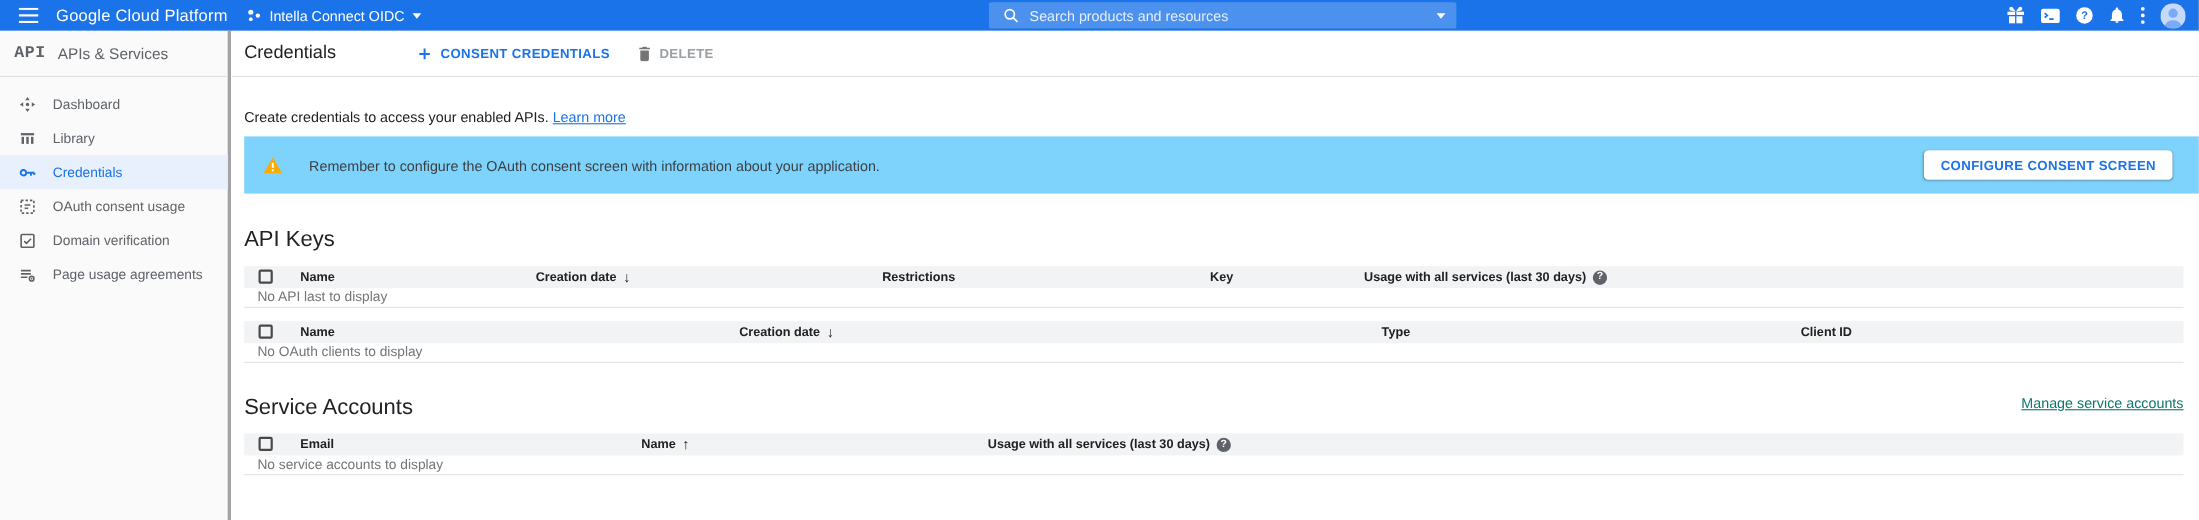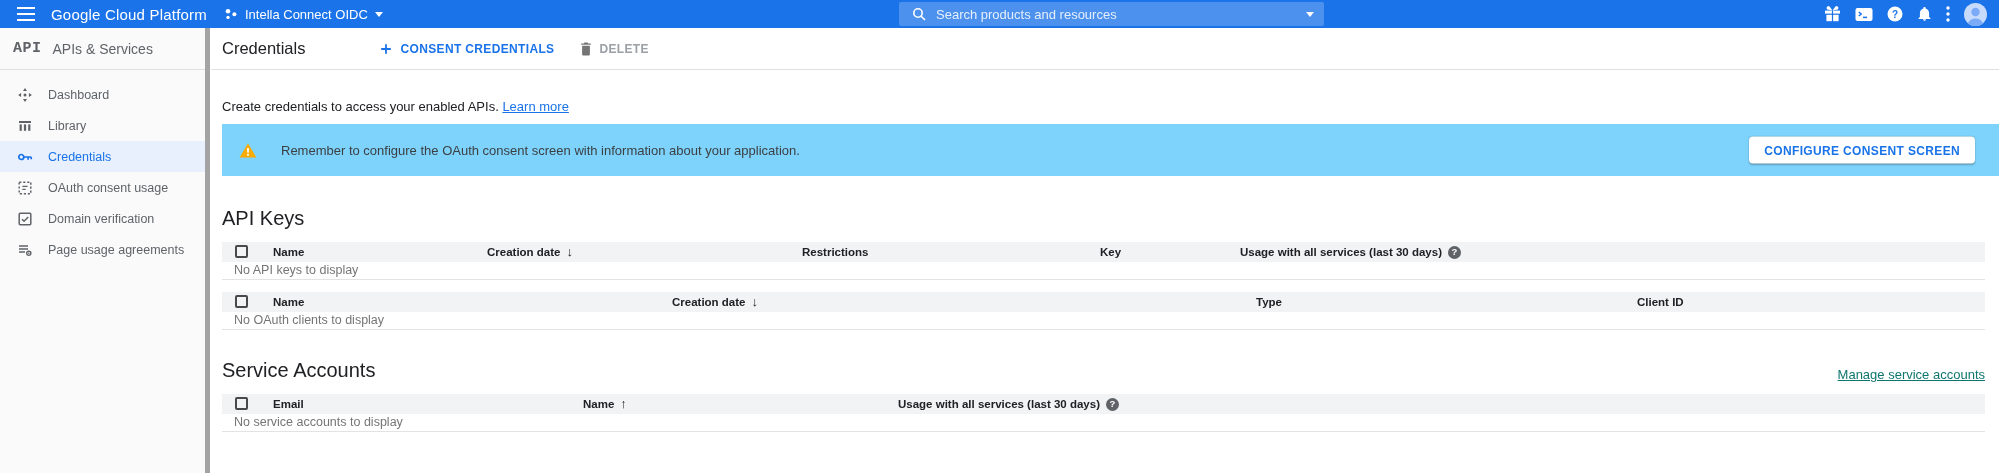--- a/index.html
+++ b/index.html
@@ -25,21 +25,21 @@
   .searchbar input{
     flex:1; background:transparent; border:none; outline:none;
     color:#fff; font-size:13px; margin-left:10px; font-family:inherit;
   }
   .searchbar input::placeholder{ color:rgba(255,255,255,.85); }
   .hdr-right{ position:absolute; right:12px; top:0; height:28px; display:flex; align-items:center; gap:14px;}
   .hicon{ display:flex; align-items:center; justify-content:center; cursor:pointer; background:none;border:none;}
   
   .sidebar{
     position:absolute; left:0; top:28px; width:210px; bottom:0;
-    background:#fafafa; border-right:5px solid #a3a3a3;
+    background:#fafafa; border-right:3px solid #a3a3a3;
   }
   .sidebar-head{ height:42px; border-bottom:1px solid #e0e0e0; display:flex; align-items:center; padding-left:13px;}
   .api-logo{ font-family:"Liberation Mono","DejaVu Sans Mono",monospace; font-weight:700; font-size:15px; color:#5f6368; letter-spacing:.5px;}
   .sidebar-title{ margin-left:11px; font-size:14px; color:#5f6368;}
   .side-list{ padding-top:9px;}
   .side-item{ height:31px; display:flex; align-items:center; padding-left:17px; cursor:pointer; color:#5f6368; font-size:12.5px;}
   .side-item .sicon{ width:16px; height:16px; display:flex; align-items:center; justify-content:center;}
   .side-item span.lbl{ margin-left:15px;}
   .side-item.selected{ background:#e8f0fe; color:#1a73e8; font-weight:500;}
   
@@ -58,21 +58,21 @@
   }
   .banner .msg{ margin-left:24px; font-size:13px; color:#3c4043;}
   .banner .cfg-btn{
     position:absolute; right:24px; top:50%; transform:translateY(-50%);
     height:27px; padding:0 15px; background:#fff; border:none; border-radius:4px;
     color:#1a73e8; font-size:12px; font-weight:700; letter-spacing:.35px; font-family:inherit;
     box-shadow:0 1px 2px rgba(60,64,67,.35), 0 0 1px rgba(60,64,67,.2); cursor:pointer;
   }
   .section{ margin:0 14px 0 11px;}
   .section h2{ font-size:20px; font-weight:400; color:#202124;}
-  .sec-head{ display:flex; align-items:flex-end; justify-content:space-between;}
+  .sec-head{ display:flex; align-items:flex-start; justify-content:space-between;}
   .sec-head a{ font-size:13px; color:#0f766e; text-decoration:underline; cursor:pointer;}
   .mt1{ margin-top:31px;} .mt2{ margin-top:30px;} .mt3{ margin-top:29px;}
   .tbl-header{
     position:relative; height:20px; background:#f1f3f4; margin-top:12px;
   }
   .tbl-header .col{
     position:absolute; top:0; line-height:20px; font-size:11.5px; font-weight:700; color:#202124;
     display:inline-flex; align-items:center; gap:6px; white-space:nowrap;
   }
   .sort-arrow{ font-size:13px; font-weight:700; color:#202124;}
@@ -290,21 +290,21 @@
         <span>Creation date</span>
         <span class="sort-arrow">↓</span>
       </span>
       <span class="col" style="left:580px">Restrictions</span>
       <span class="col" style="left:878px">Key</span>
       <span class="col" style="left:1018px">
         <span>Usage with all services (last 30 days)</span>
         <span class="help-badge">?</span>
       </span>
     </div>
-    <div class="tbl-empty">No API keys to display</div>
+    <div class="tbl-empty">No API last to display</div>
   </section>
 
   <section class="section">
     <div class="tbl-header">
       <span class="chk"></span>
       <span class="col" style="left:51px">Name</span>
       <span class="col" style="left:450px">
         <span>Creation date</span>
         <span class="sort-arrow">↓</span>
       </span>

